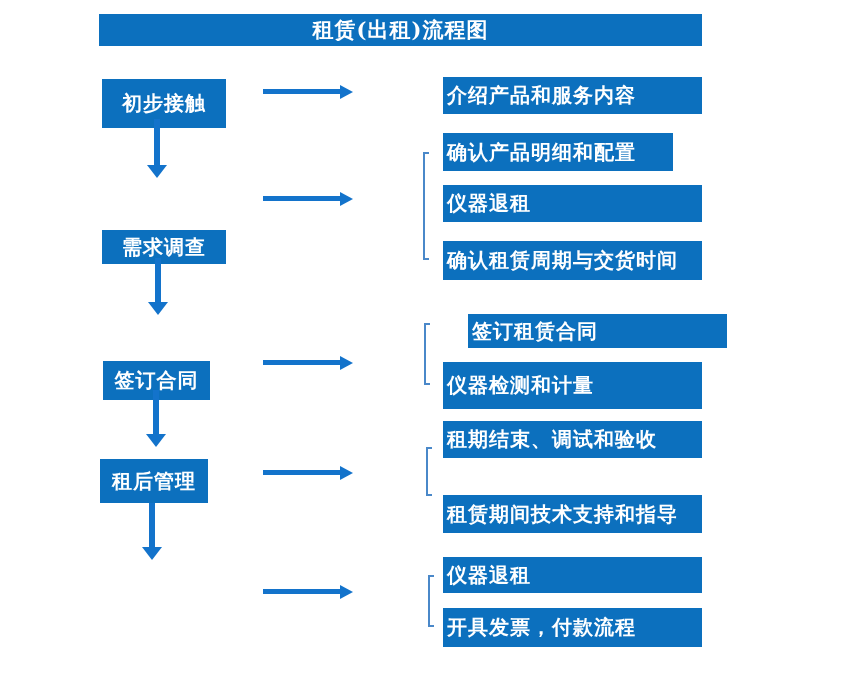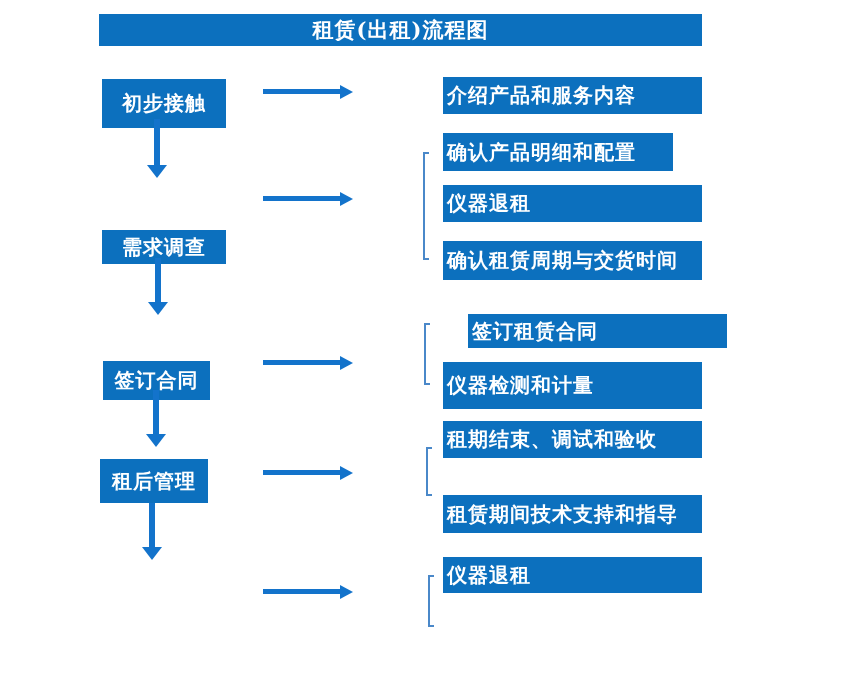--- a/index.html
+++ b/index.html
@@ -62,20 +62,21 @@
 
   <div class="bluebox detailbox" style="left:443px;top:77px;width:259px;height:37px;">介绍产品和服务内容</div>
   <div class="bluebox detailbox" style="left:443px;top:133px;width:230px;height:38px;">确认产品明细和配置</div>
   <div class="bluebox detailbox" style="left:443px;top:185px;width:259px;height:37px;">仪器退租</div>
   <div class="bluebox detailbox" style="left:443px;top:241px;width:259px;height:39px;">确认租赁周期与交货时间</div>
   <div class="bluebox detailbox" style="left:443px;top:314px;width:259px;height:34px;margin-left:25px;">签订租赁合同</div>
   <div class="bluebox detailbox" style="left:443px;top:362px;width:259px;height:47px;">仪器检测和计量</div>
   <div class="bluebox detailbox" style="left:443px;top:421px;width:259px;height:37px;">租期结束、调试和验收</div>
   <div class="bluebox detailbox" style="left:443px;top:495px;width:259px;height:38px;">租赁期间技术支持和指导</div>
   <div class="bluebox detailbox" style="left:443px;top:557px;width:259px;height:36px;">仪器退租</div>
+  <div class="bluebox detailbox" style="left:443px;top:608px;width:259px;height:39px;">开具发票，付款流程</div>
 
   <div class="harrow" style="left:263px;top:85px;">
     <div class="shaft"></div>
     <div class="head"></div>
   </div>
   <div class="harrow" style="left:263px;top:192px;">
     <div class="shaft"></div>
     <div class="head"></div>
   </div>
   <div class="harrow" style="left:263px;top:356px;">

